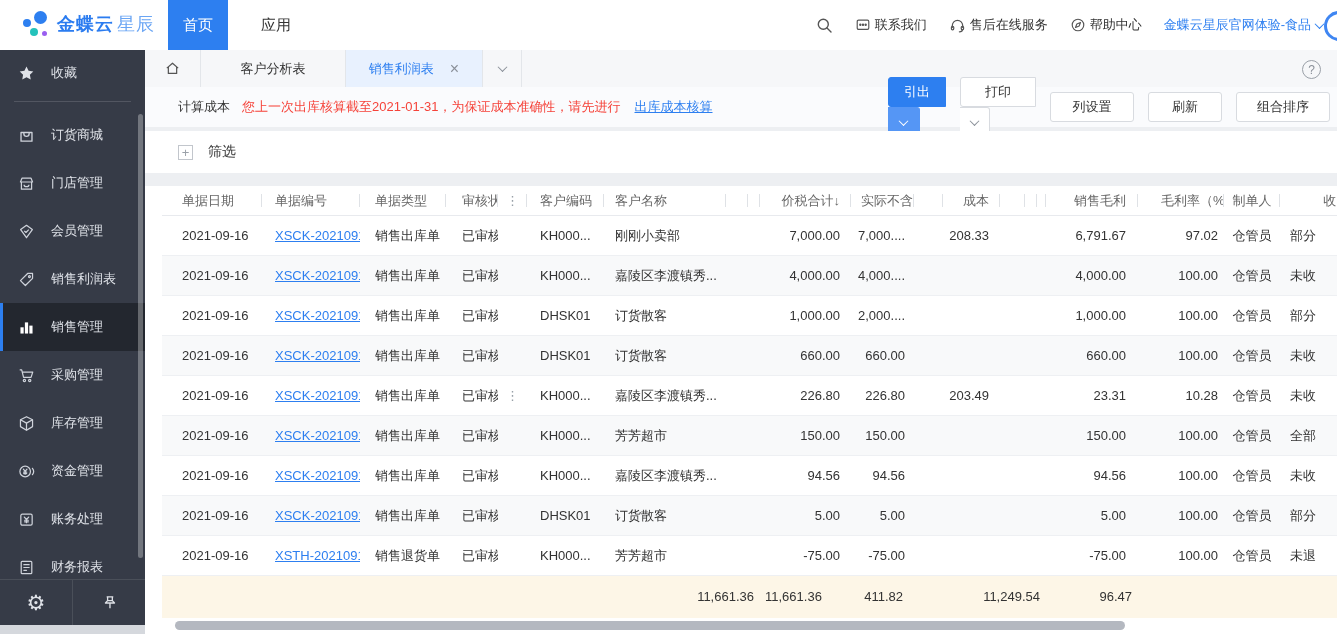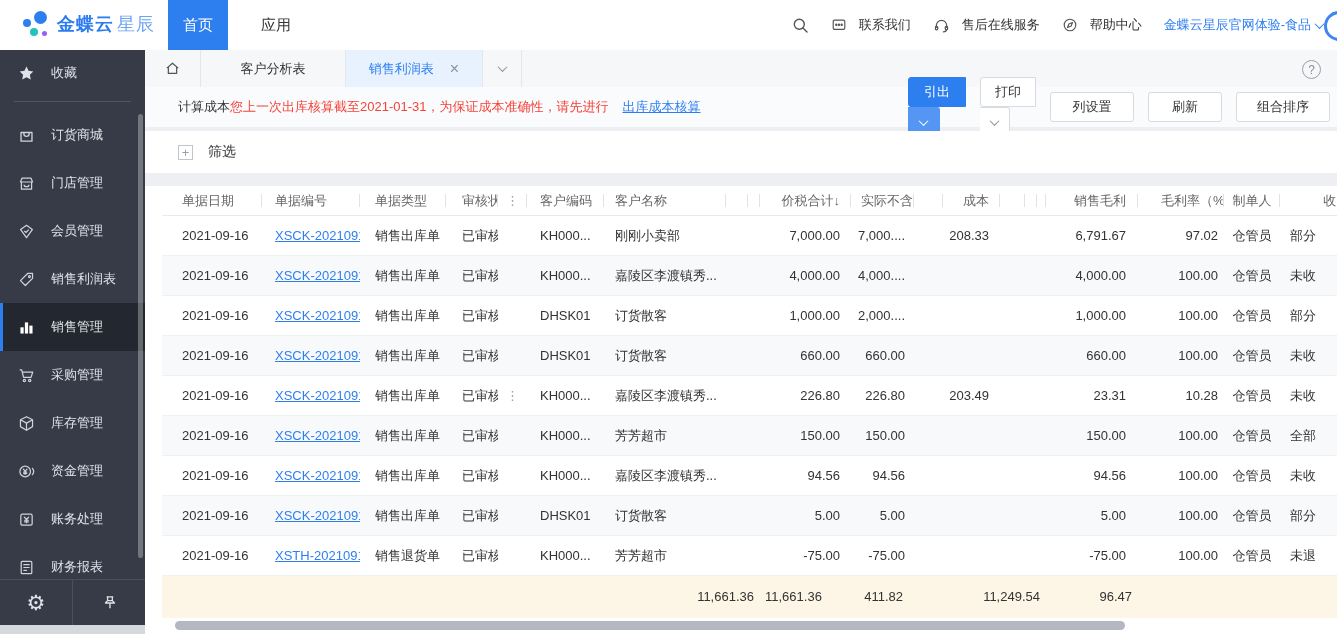--- a/index.html
+++ b/index.html
@@ -14,21 +14,21 @@
   .d2{width:8px;height:8px;background:#2d7ff0;left:1px;top:10px;}
   .d3{width:8px;height:8px;background:#24c2bb;left:8px;top:19px;}
   .d4{width:5px;height:5px;background:#9a5ef0;left:20px;top:22px;}
   .logo-txt1{font-size:18px;font-weight:bold;color:#2b7cf0;margin-left:7px;letter-spacing:1px;}
   .logo-txt2{font-size:18px;color:#6aa5f4;margin-left:3px;letter-spacing:1px;}
   .nav-menu{position:absolute;left:168px;top:0;height:50px;display:flex;}
   .nav-item{width:60px;height:50px;line-height:50px;text-align:center;font-size:15px;color:#333;cursor:pointer;}
   .nav-item.active{background:#2d7ff0;color:#fff;}
   .nav-item+.nav-item{margin-left:18px;}
   .nav-right{position:absolute;right:14px;top:0;height:50px;display:flex;align-items:center;gap:22px;}
-  .nav-link{display:flex;align-items:center;gap:12px;color:#333;cursor:pointer;white-space:nowrap;justify-content:flex-end;}
+  .nav-link{display:flex;align-items:center;gap:4px;color:#333;cursor:pointer;white-space:nowrap;justify-content:flex-end;}
   .nav-link svg{display:block;}
   .account{color:#2d7ff0;display:flex;align-items:center;gap:5px;cursor:pointer;white-space:nowrap;}
   .chev{display:inline-block;width:6px;height:6px;border-right:1.5px solid currentColor;border-bottom:1.5px solid currentColor;transform:rotate(45deg) translate(-1px,-1px);}
   .avatar-part{position:absolute;right:-17px;top:11px;width:24px;height:24px;border-radius:50%;border:3px solid #3f86f2;background:#fff;}
   
   .sidebar{position:absolute;left:0;top:50px;width:145px;height:575px;background:#363b47;z-index:20;overflow:hidden;}
   .side-item{height:48px;display:flex;align-items:center;padding-left:17px;gap:16px;color:#dfe2e8;cursor:pointer;position:relative;}
   .side-item .si{width:18px;height:18px;display:flex;align-items:center;justify-content:center;}
   .fav{height:46px;}
   .side-divider{border-top:1px solid rgba(255,255,255,0.14);margin:5px 14px 9px 14px;}
@@ -45,21 +45,21 @@
   .home-btn{width:55px;display:flex;align-items:center;justify-content:center;border-right:1px solid #e3e6ea;cursor:pointer;color:#555;}
   .tab{display:flex;align-items:center;justify-content:center;border-right:1px solid #e3e6ea;cursor:pointer;white-space:nowrap;}
   .tab1{width:144px;color:#333;}
   .tab2{width:136px;background:#e8f1fe;color:#2d7ff0;gap:16px;}
   .tab-close{color:#8a9099;font-size:16px;line-height:1;cursor:pointer;}
   .tab-chev{width:38px;display:flex;align-items:center;justify-content:center;border-right:1px solid #e3e6ea;color:#8a9099;cursor:pointer;}
   .qmark{position:absolute;right:16px;top:60px;width:17px;height:17px;border:1.3px solid #9aa0a8;border-radius:50%;color:#8a9099;font-size:12px;display:flex;align-items:center;justify-content:center;cursor:pointer;z-index:25;}
   
   .notice{position:absolute;left:145px;top:87px;width:1192px;height:40px;background:#fafbfd;display:flex;align-items:center;padding-left:33px;box-sizing:border-box;}
   .notice-prefix{color:#333;}
-  .notice-msg{color:#f5433a;}
+  .notice-msg{color:#f5433a;margin-left:12px;}
   .notice-link{color:#2d7ff0;text-decoration:underline;margin-left:14px;cursor:pointer;}
   .toolbar{position:absolute;right:7px;top:0;height:40px;display:flex;align-items:center;gap:14px;}
   .btn{height:30px;line-height:28px;box-sizing:border-box;border:1px solid #d8dbe0;background:#fff;color:#333;border-radius:3px;text-align:center;cursor:pointer;font-size:13px;}
   .split{display:flex;flex-direction:column;}
   .btn-main{width:58px;border-radius:3px 0 0 3px;}
   .btn-dd{width:32px;border-left:none;border-radius:0 3px 3px 0;display:flex;align-items:center;justify-content:center;color:#8a9099;cursor:pointer;}
   .primary .btn-main{background:#2d7ff0;border-color:#2d7ff0;color:#fff;}
   .primary .btn-dd{background:#5596f5;border-color:#5596f5;color:#fff;}
   .w84{width:84px;}.w74{width:74px;}.w94{width:94px;}
   
@@ -292,21 +292,21 @@
     <span class="notice-msg">您上一次出库核算截至2021-01-31，为保证成本准确性，请先进行</span>
     <span class="notice-link">出库成本核算</span>
     <div class="toolbar">
       <div class="split primary">
         <div class="btn btn-main">引出</div>
         <div class="btn btn-dd">
             <span class="chev"></span>
           </div>
       </div>
       <div class="split">
-        <div class="btn btn-main" style="width:56px">打印</div>
+        <div class="btn btn-main" style="width:76px">打印</div>
         <div class="btn btn-dd" style="width:30px">
             <span class="chev"></span>
           </div>
       </div>
       <div class="btn w84">列设置</div>
       <div class="btn w74">刷新</div>
       <div class="btn w94">组合排序</div>
     </div>
   </div>
 

